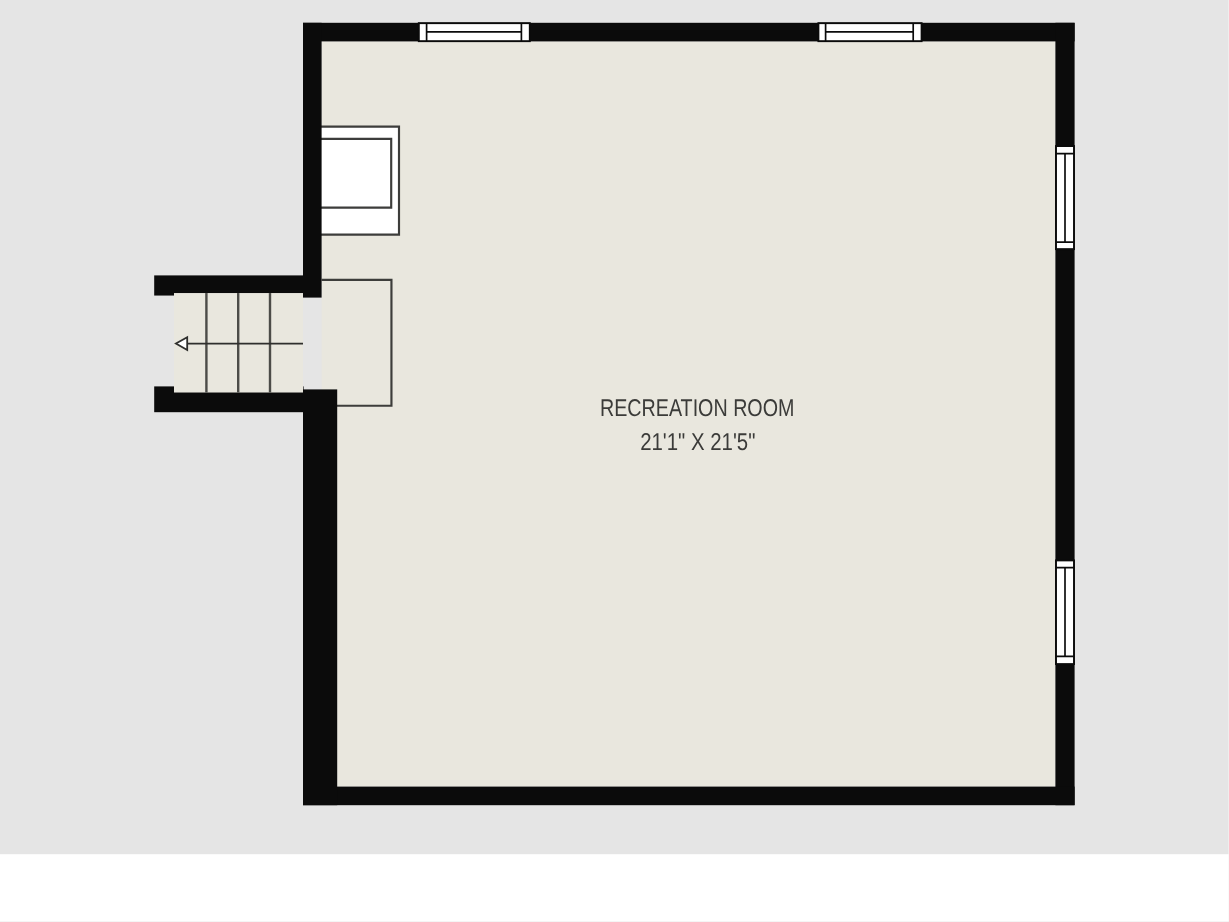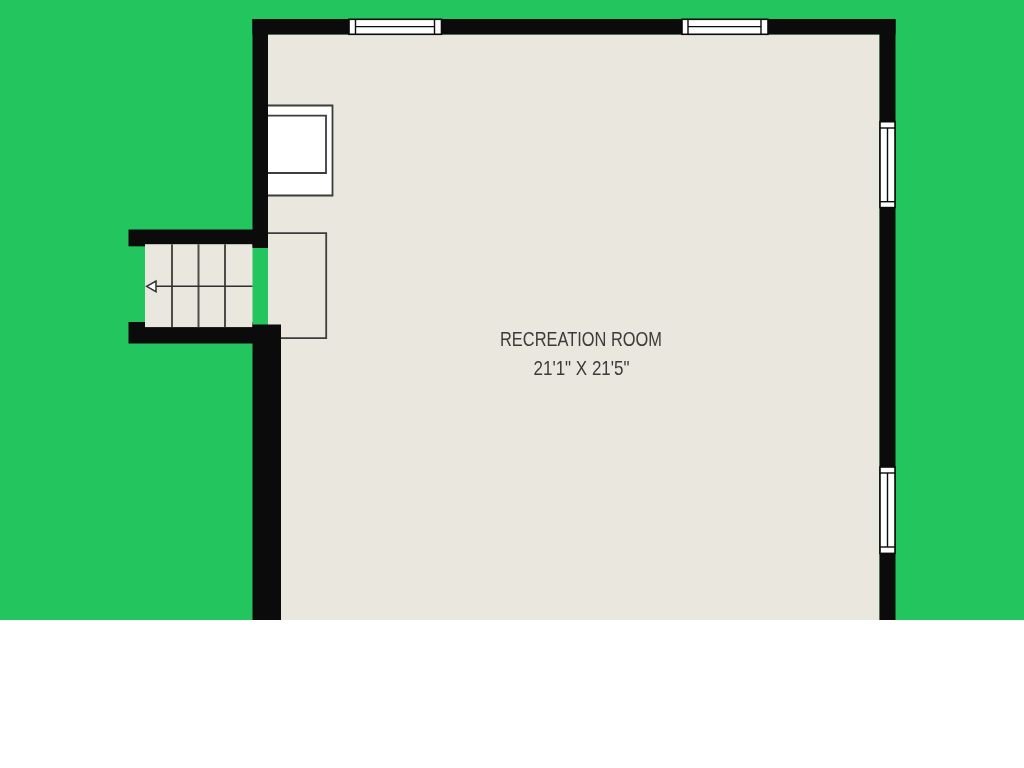--- a/index.html
+++ b/index.html
@@ -1,16 +1,16 @@
 <!DOCTYPE html>
 <html><head>
 <meta charset="utf-8">
 <style>
   html,body{margin:0;padding:0;background:#ffffff;}
-  #page{width:1024px;height:620px;position:relative;background:#22c55e;overflow:hidden;}
+  #page{width:1024px;height:712px;position:relative;background:#e5e5e5;overflow:hidden;}
   svg{display:block;}
   text{font-family:"Liberation Sans", sans-serif;}
 </style>
 </head>
 <body>
 
 <div id="page">
 <svg width="1024" height="768" viewBox="0 0 1024 768">
 
   <rect x="268" y="34.5" width="611.5" height="621" fill="#e9e7de"></rect>

